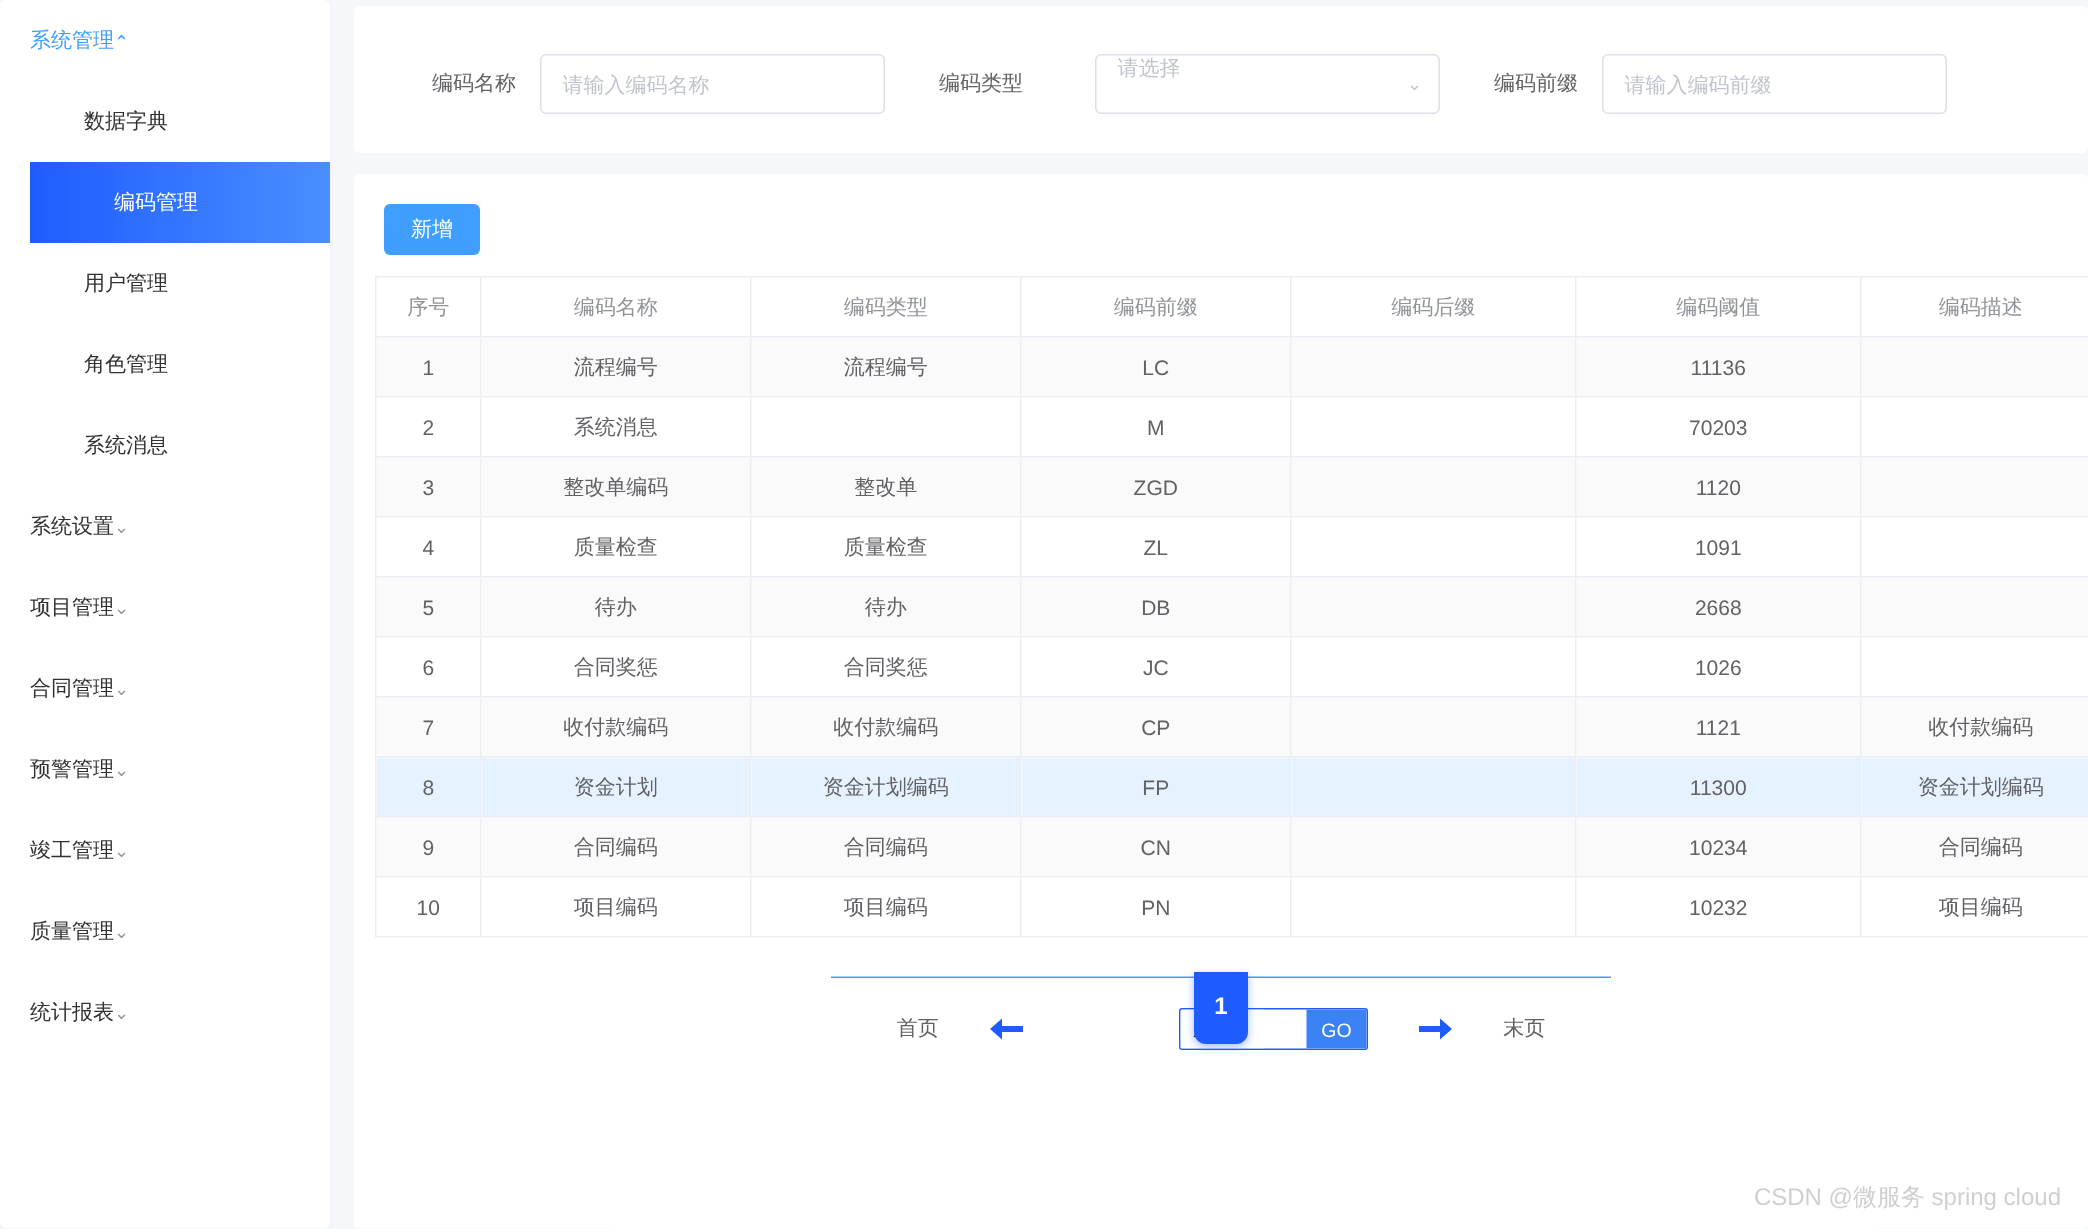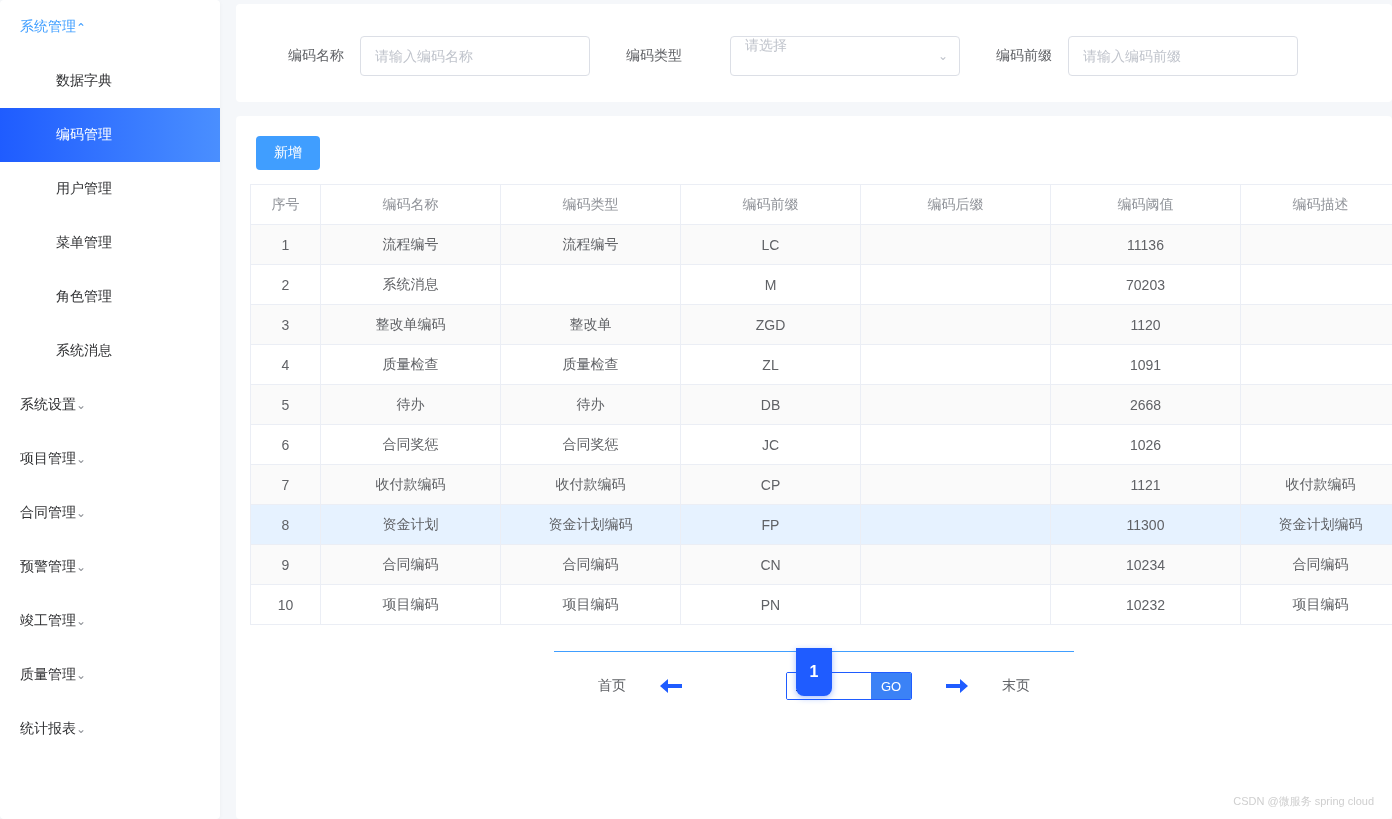--- a/index.html
+++ b/index.html
@@ -41,20 +41,21 @@
   height: 54px;
   display: flex;
   align-items: center;
   padding-left: 56px;
   cursor: pointer;
   color: #303133;
 }
 .submenu-item.active {
   background: linear-gradient(90deg,#1f5cff,#4a8fff);
   color: #fff;
+  margin-left: 20px;
 }
 .main {
   flex: 1;
   padding: 0 0 0 16px;
   height: 100%;
   overflow: hidden;
   display: flex;
   flex-direction: column;
   position: relative;
 }
@@ -196,39 +197,38 @@
   padding: 0 10px;
   font-size: 13px;
   cursor: pointer;
   margin-left: 28px;
 }
 .watermark {
   position: fixed;
   right: 18px;
   bottom: 10px;
   color: #cfcfcf;
-  font-size: 11px;
+  font-size: 16px;
   pointer-events: none;
   margin-top: 40px;
 }
 </style>
 </head>
 <body>
 
 <div class="sidebar" id="sidebar-root">
     <div class="menu-group">
       <div class="menu-parent expanded">
         <span>系统管理</span>
         <span class="chev">⌄</span>
       </div>
       <div class="submenu open">
         <div class="submenu-item">数据字典</div>
         <div class="submenu-item active">编码管理</div>
         <div class="submenu-item">用户管理</div>
-        <div class="submenu-item">菜单管理</div>
         <div class="submenu-item">角色管理</div>
         <div class="submenu-item">系统消息</div>
       </div>
     </div>
     <div class="menu-group">
       <div class="menu-parent">
         <span>系统设置</span>
         <span class="chev">⌄</span>
       </div>
     </div>

